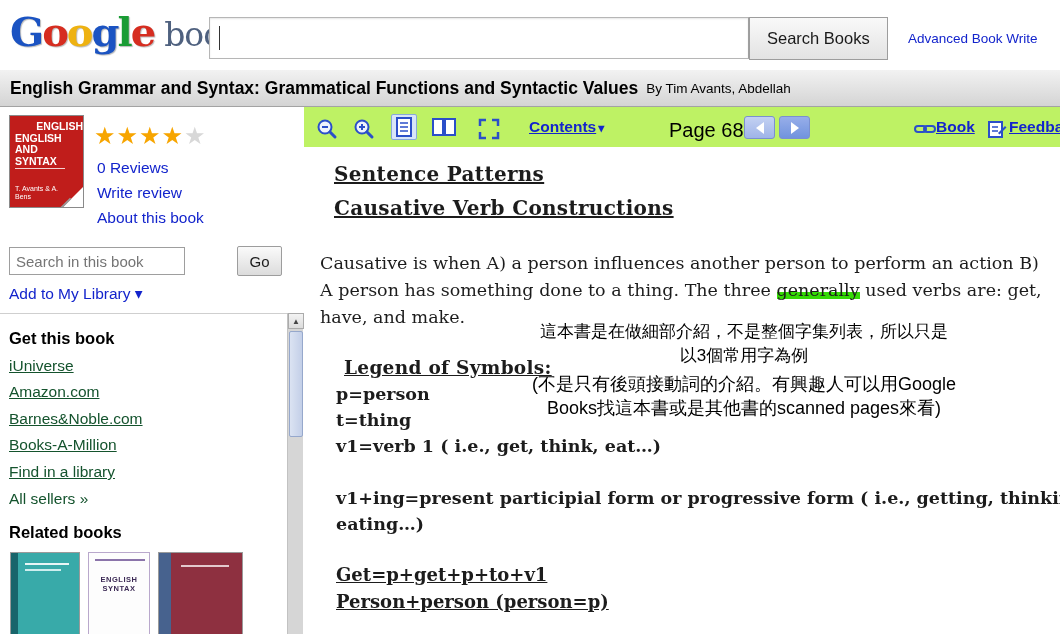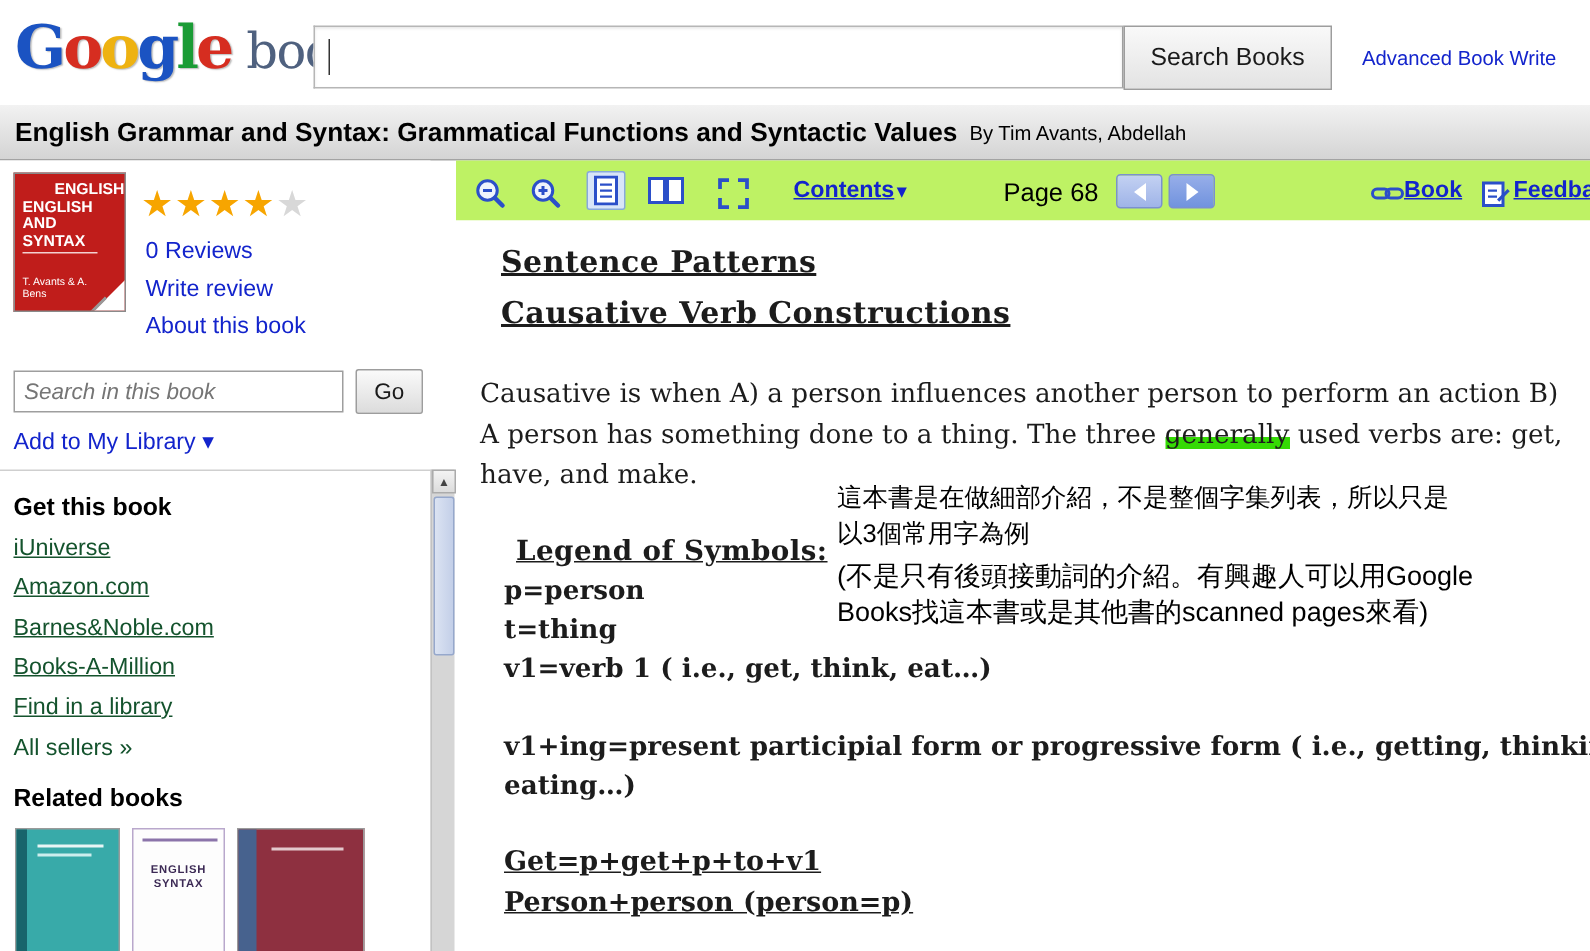--- a/index.html
+++ b/index.html
@@ -39,22 +39,22 @@
   .cover .ct:first-child { padding-top:5px;text-align:right; }
   .cover .cauth { position:absolute; left:5px; bottom:6px; color:#fff; font-size:7px; line-height:8px; width:50px; }
   .cover .rule { position:absolute; left:5px; top:52px; width:50px; height:1px; background:#fff; opacity:.8; }
   .cover .fold { position:absolute; right:-1px; bottom:-1px; width:0; height:0;
            border-left:22px solid transparent; border-bottom:22px solid #fff; }
   .cover .fold-sh { position:absolute; right:10px; bottom:2px; width:16px; height:2px;
            background:#999; transform:rotate(-45deg); }
   .stars { position:absolute; left:94px; top:15px; font-size:24px; letter-spacing:1px; }
   .stars .f { color:#f7a500; } .stars .e { color:#d8d8d8; }
   .side-link { position:absolute; left:97px; font-size:15.5px; color:#1324cc; cursor:pointer; text-decoration:none; }
-  .book-search { position:absolute; left:9px; top:140px; width:220px; height:28px;
-           border:1px solid #9e9e9e; font-size:15px; padding:0 6px; color:#333;font-style:italic; }
+  .book-search { position:absolute; left:9px; top:140px; width:176px; height:28px;
+           border:1px solid #9e9e9e; font-size:15px; padding:0 6px; color:#333; }
   .go-btn { position:absolute; left:237px; top:139px; width:45px; height:30px;
            background:linear-gradient(#fafafa,#dcdcdc); border:1px solid #9d9d9d; border-radius:2px;
            font-size:15px; color:#1a1a1a; cursor:pointer; }
   .add-lib { position:absolute; left:9px; top:178px; font-size:15.5px; color:#1324cc; cursor:pointer; }
   .divider { position:absolute; left:0; top:206px; width:287px; height:1px; background:#cfcfcf; }
   .side-h { position:absolute; left:9px; font-size:16.5px; font-weight:bold; color:#000; }
   .get-link { position:absolute; left:9px; font-size:15.5px; color:#14532d; text-decoration:underline; cursor:pointer; }
   .thumb { position:absolute; top:445px; height:110px; border:1px solid #9a9a9a; cursor:pointer; }
   .thumb1 { left:10px; width:70px; background:#38aaa9; }
   .thumb1 .spine { position:absolute; left:0; top:0; width:7px; height:100%; background:#18656b; }
@@ -76,40 +76,40 @@
            border:1px solid #96a8cc; border-radius:2px; cursor:pointer; }
 
   
   .toolbar { position:absolute; left:304px; top:107px; width:756px; height:40px; background:#bef264; }
   .tool-ic { position:absolute; top:9px; width:26px; height:26px; display:flex; align-items:center;
            justify-content:center; cursor:pointer; }
   .tool-ic.sel { background:#d8e5f8; border:1px solid #88a9da; border-radius:2px; }
   .contents-link { position:absolute; left:225px; top:11px; font-size:15.5px; font-weight:bold;
            color:#1324cc; text-decoration:underline; cursor:pointer; }
   .contents-caret { color:#1324cc; font-size:12px; text-decoration:none; display:inline-block; margin-left:2px; }
-  .page-label { position:absolute; left:365px; top:12px; font-size:17px; color:#000; }
+  .page-label { position:absolute; left:365px; top:12px; font-size:20px; color:#000; }
   .nav-btn { position:absolute; top:9px; width:31px; height:23px; border-radius:3px; cursor:pointer;
            display:flex; align-items:center; justify-content:center; border:1px solid #7b90cf; }
   .nav-prev { left:440px; background:linear-gradient(#c3d1f2,#9fb4e8); }
   .nav-next { left:475px; background:linear-gradient(#97aee9,#7193de); }
   .tri-l { width:0; height:0; border-top:6px solid transparent; border-bottom:6px solid transparent; border-right:8px solid #fff; }
   .tri-r { width:0; height:0; border-top:6px solid transparent; border-bottom:6px solid transparent; border-left:8px solid #fff; }
   .tb-right-link { position:absolute; top:11px; font-size:15.5px; font-weight:bold; color:#1324cc;
            text-decoration:underline; cursor:pointer; white-space:nowrap; }
 
   
   .page-area { position:absolute; left:304px; top:147px; width:756px; height:487px; background:#fff; }
   .bookfont { font-family:"DejaVu Serif","Liberation Serif",serif; color:#1c1c1c; }
   .bk-h { position:absolute; font-size:20px; font-weight:bold; text-decoration:underline; letter-spacing:.3px; }
   .bk-line { position:absolute; font-size:17.5px; white-space:nowrap; }
   .bk-legend { font-weight:600; }
   .bk-formula { position:absolute; font-size:18px; font-weight:bold; text-decoration:underline; }
   .hl-green { background:linear-gradient(transparent 58%, #35da05 58%, #35da05 97%, transparent 97%); }
-  .annotation { position:absolute; left:254px; top:173px; font-family:"Liberation Sans",sans-serif;
-           color:#000; font-size:17px; line-height:24px; }
+  .annotation { position:absolute; left:228px; top:173px; font-family:"Liberation Sans",sans-serif;
+           color:#000; font-size:17px; line-height:24px;text-align:center; }
   .annotation .an { white-space:nowrap; }
   .annotation .gap { height:4px; }
 </style>
 </head>
 <body>
 
 <div class="screen">
 
   <div class="header">
     <div class="logo">

